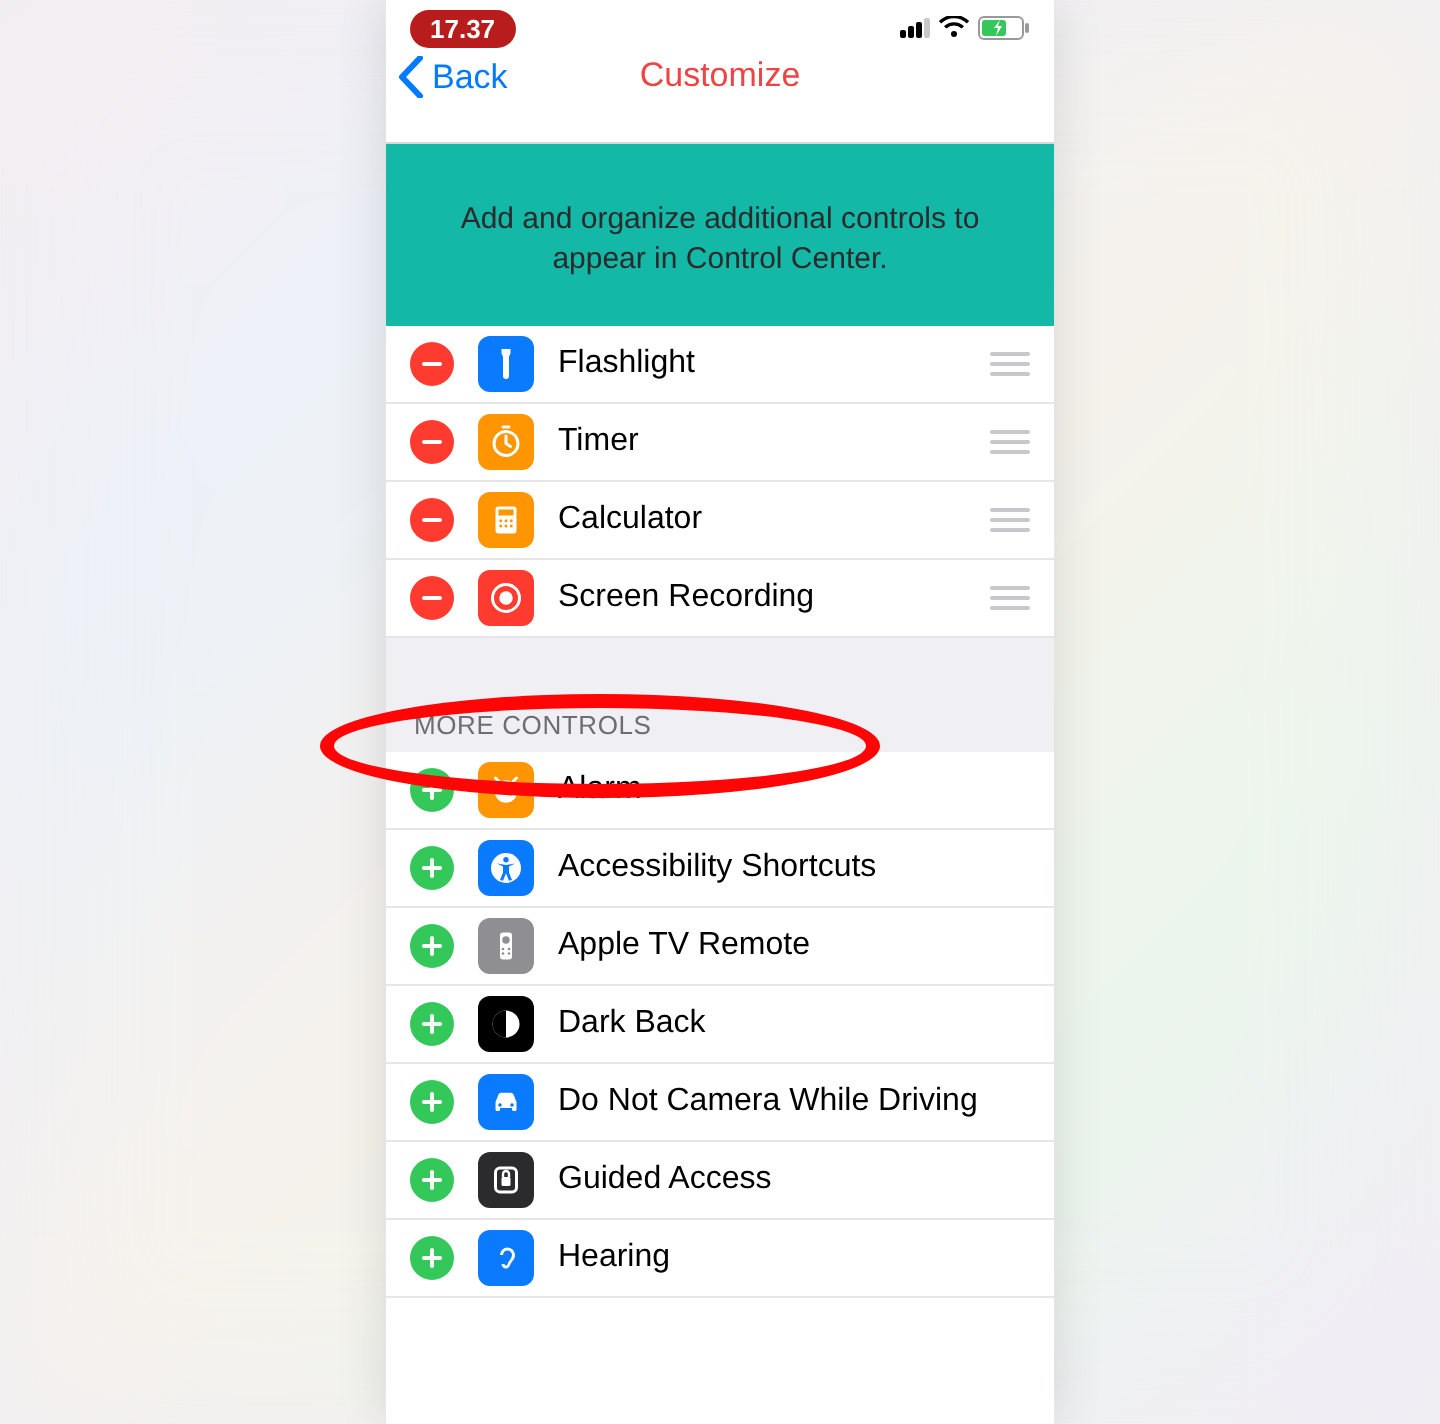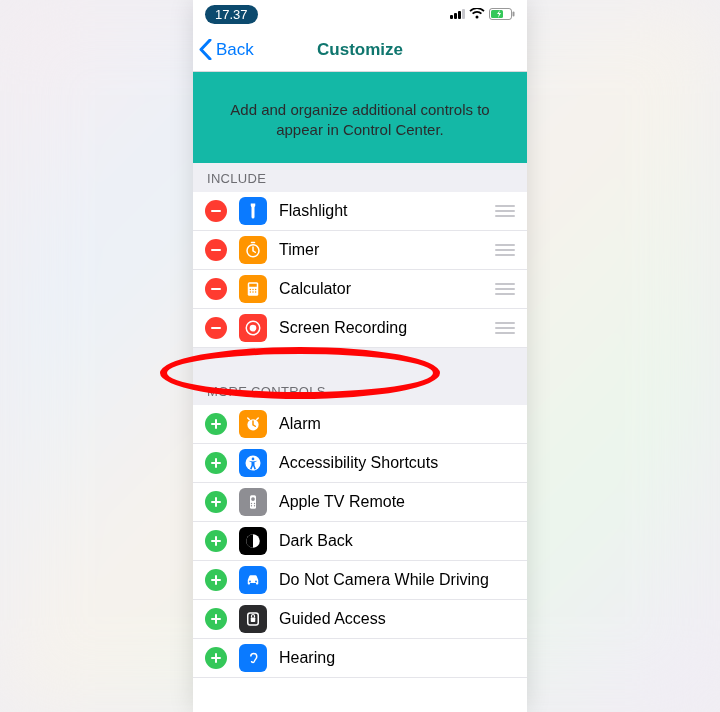--- a/index.html
+++ b/index.html
@@ -2,32 +2,32 @@
 <html><head>
   <meta charset="utf-8">
   <style>
     * { margin: 0; padding: 0; box-sizing: border-box; font-family: -apple-system, BlinkMacSystemFont, "Helvetica Neue", sans-serif; -webkit-font-smoothing: antialiased; }
     body { background: #f0eef2; width: 720px; height: 712px; position: relative; overflow: hidden; }
     .blurred-bg { position: absolute; inset: 0; background: linear-gradient(135deg, #fdecef 0%, #e8f4fd 25%, #fdf6e8 50%, #e8fde8 75%, #f4e8fd 100%); filter: blur(40px); opacity: .55; }
     .phone { position: absolute; left: 193px; top: 0; width: 334px; height: 712px; background: #fff; box-shadow: 0 0 24px rgba(0,0,0,.12); overflow: hidden; }
 
     
     .status-bar { height: 28px; display: flex; align-items: center; justify-content: space-between; padding: 0 12px; }
-    .time-pill { background: #0c4a6e; color: #fff; border-radius: 12px; padding: 2px 10px; font-size: 13px; font-weight: 400; }
+    .time-pill { background: #b91c1c; color: #fff; border-radius: 12px; padding: 2px 10px; font-size: 13px; font-weight: 700; }
     .status-right { display: flex; align-items: center; gap: 4px; }
     .signal, .wifi, .batt { display: flex; align-items: flex-end; }
     .signal span { width: 3px; background: #000; margin-left: 1px; border-radius: 1px; }
     .b1{height:4px}.b2{height:6px}.b3{height:8px}.b4{height:10px;background:#c7c7cc!important}
     .wifi svg, .batt svg { display: block; }
 
     
-    .nav { height: 44px; border-bottom: 1px solid #d8d8dc; display: flex; align-items: center; justify-content: center; position: relative; }
+    .nav { height: 44px; border-bottom: 1px solid #d8d8dc; display: flex; justify-content: center; position: relative; }
     .back { position: absolute; left: 6px; display: flex; align-items: center; color: #007aff; font-size: 17px; }
     .back svg { width: 13px; height: 21px; margin-right: 4px; }
-    .nav-title { font-size: 17px; font-weight: 700; color: #0f766e; }
+    .nav-title { font-size: 17px; font-weight: 400; color: #ef4444; }
 
     
     .header-text { background: #14b8a6; padding: 28px 20px 22px; text-align: center; color: #2b2b2d; font-size: 15px; line-height: 1.35; }
 
     
     .section-header { background: #efeff4; padding: 8px 14px 6px; font-size: 13px; color: #6d6d72; text-transform: uppercase; letter-spacing: .3px; }
     .section-gap { background: #efeff4; height: 28px; }
 
     
     .row { height: 39px; display: flex; align-items: center; padding: 0 12px; border-bottom: 1px solid #e5e5ea; background: #fff; position: relative; }
@@ -90,21 +90,20 @@
       <svg viewBox="0 0 13 21">
           <path d="M11 1L2 10.5 11 20" stroke="#007aff" stroke-width="3" fill="none" stroke-linecap="round" stroke-linejoin="round"></path>
         </svg>
       <span>Back</span>
     </div>
     <div class="nav-title">Customize</div>
   </div>
 
   <div class="header-text">Add and organize additional controls to appear in Control Center.</div>
 
-  <div class="section-header">Include</div>
 
   <div class="row">
     <div class="btn-remove"></div>
     <div class="app-icon ic-flashlight">
         <svg viewBox="0 0 24 24">
           <path fill="#fff" d="M9 2h6v3l-1 2v13a2 2 0 01-4 0V7L9 5V2zm2 9h2v3h-2v-3z"></path>
         </svg>
       </div>
     <div class="row-label">Flashlight</div>
     <div class="drag">

